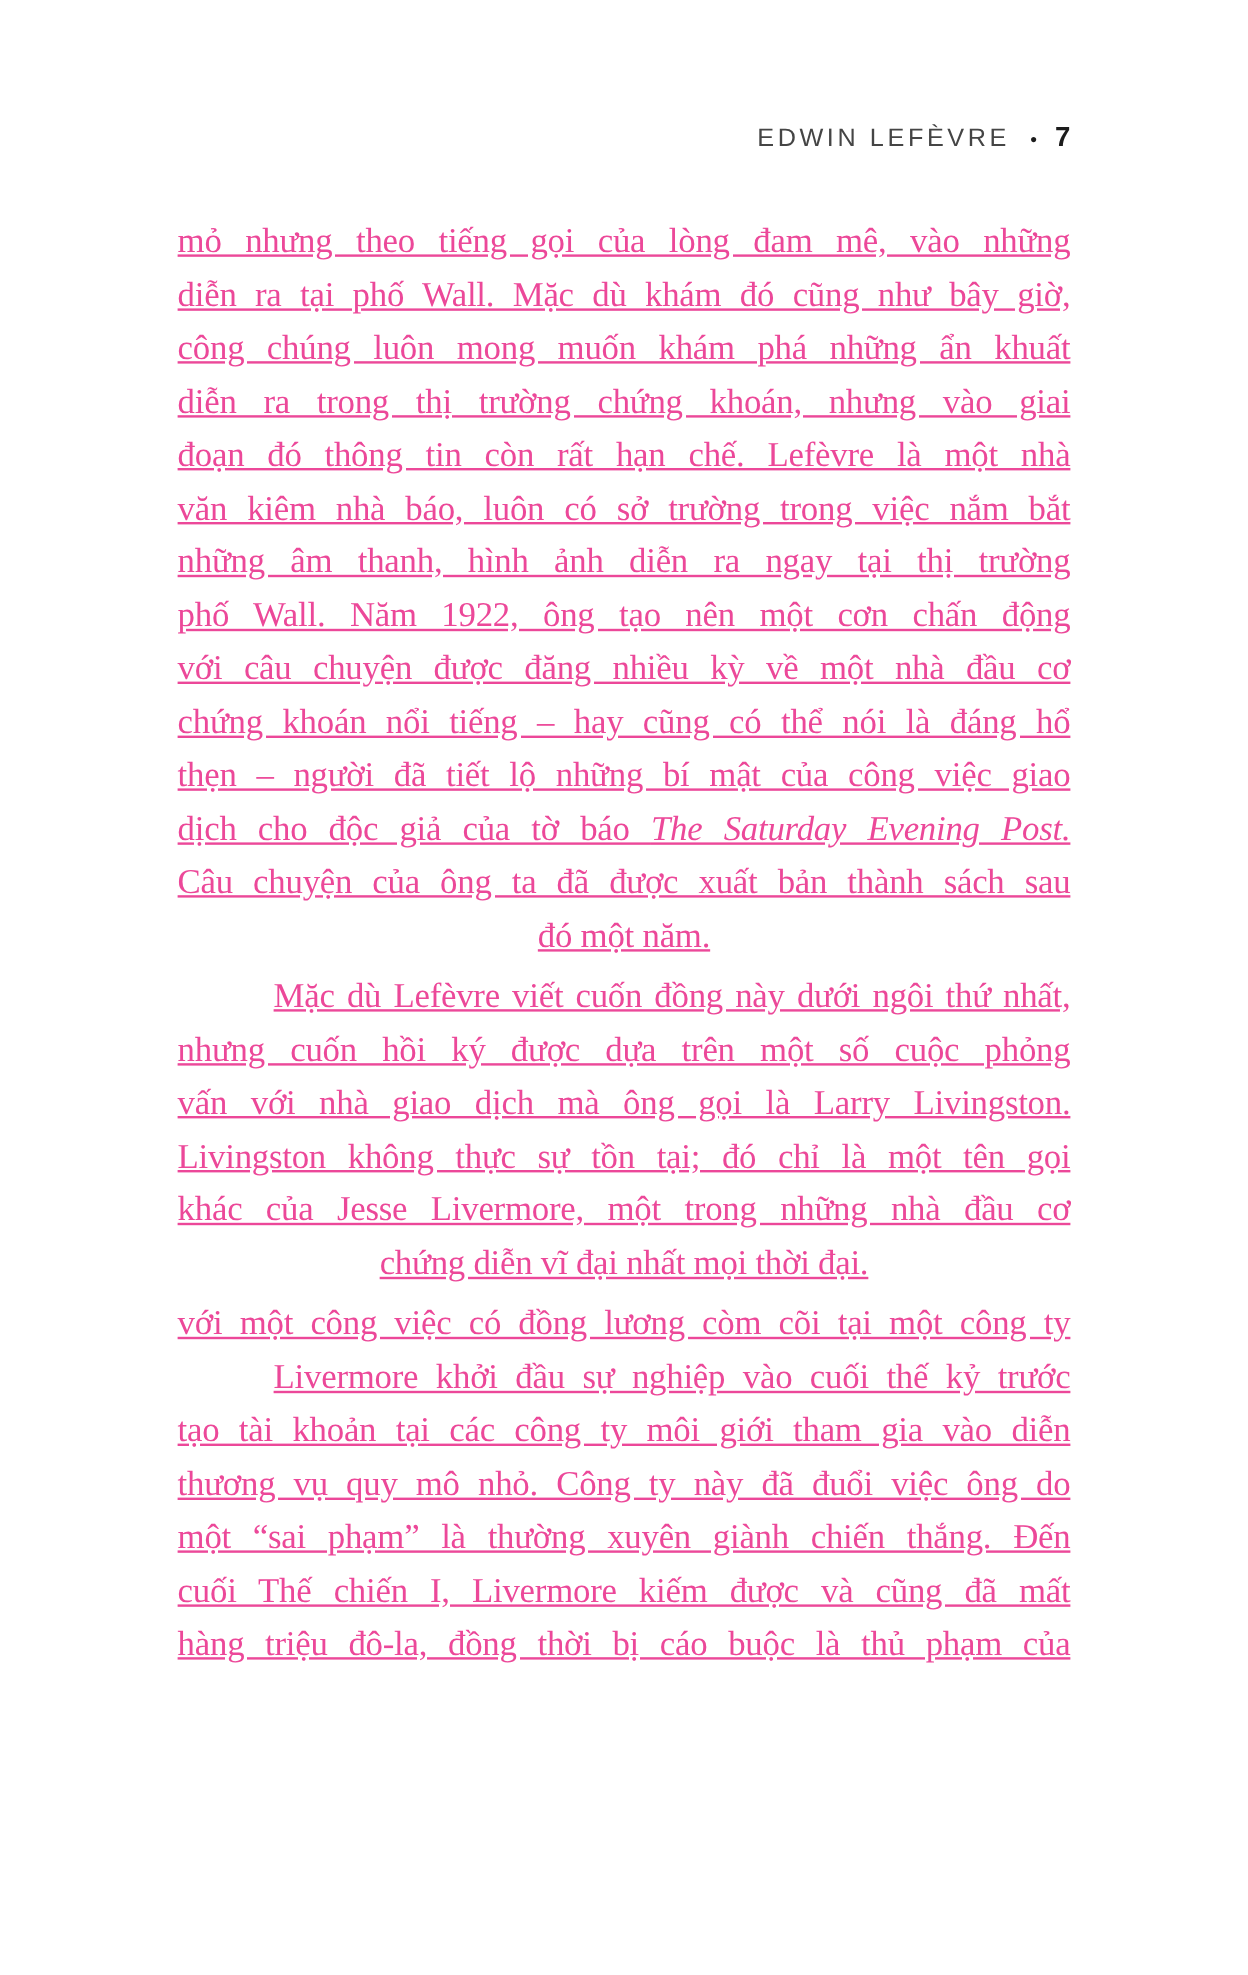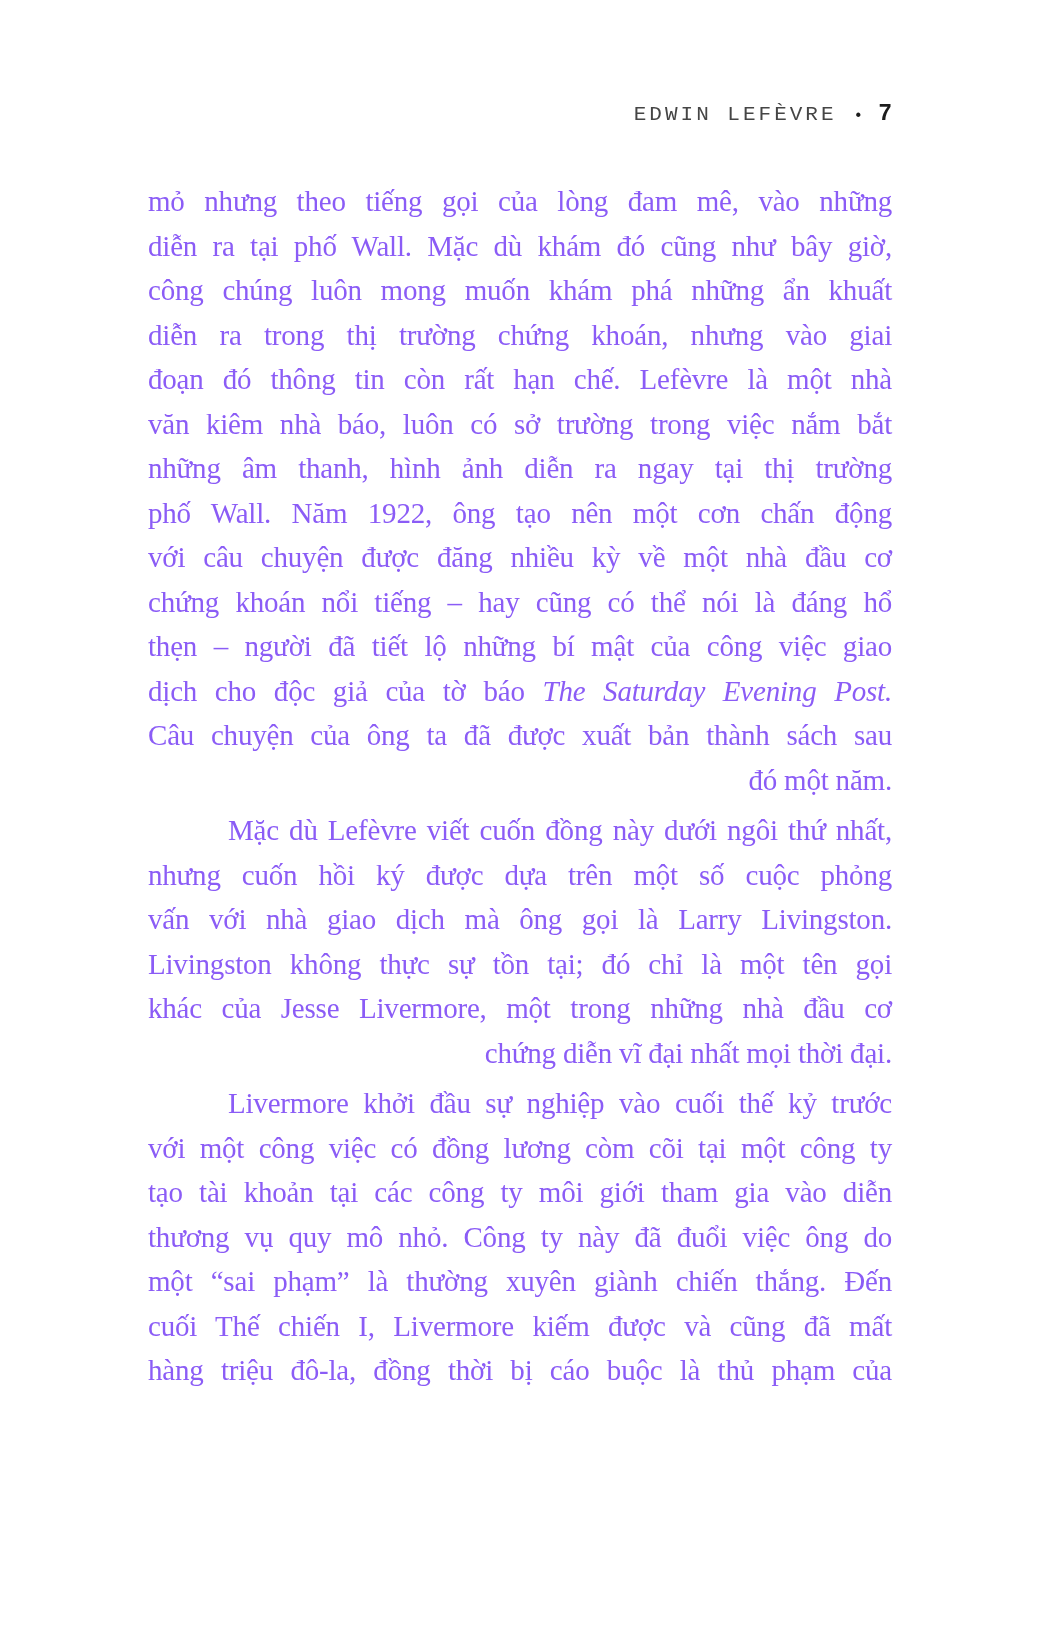--- a/index.html
+++ b/index.html
@@ -12,21 +12,21 @@
     background: #ffffff;
     overflow: hidden;
     font-family: "Liberation Serif", "DejaVu Serif", serif;
   }
   .page-header {
     position: absolute;
     top: 101px;
     right: 148px;
     display: flex;
     align-items: baseline;
-    font-family: Liberation Mono, monospace;
+    font-family: Liberation Sans, sans-serif;
     white-space: nowrap;
   }
   .author-name {
     font-size: 21px;
     font-weight: 400;
     letter-spacing: 3px;
     color: #454545;
   }
   .bullet-separator {
     font-size: 16px;
@@ -36,28 +36,29 @@
   .page-number {
     font-size: 23px;
     font-weight: 700;
     color: #1c1c1c;
   }
   .page-body {
     position: absolute;
     top: 179px;
     left: 148px;
     right: 148px;
-    color: #8b5cf6;
+    color: #ec4899;
     font-size: 29px;
     line-height: 44.5px;
     letter-spacing: -0.2px;
+    text-decoration: underline;
   }
   .paragraph + .paragraph { margin-top: 6px; }
   .line {
-    text-align: right;
+    text-align: center;
     white-space: normal;
   }
   .line.justified {
     text-align: justify;
     text-align-last: justify;
   }
   .line.indent-first {
     text-indent: 80px;
   }
   .italic-run { font-style: italic; }
@@ -90,22 +91,22 @@
       </div>
       <div class="paragraph">
         <div class="line justified indent-first"><span>Mặc dù Lefèvre viết cuốn đồng này dưới ngôi thứ nhất,</span></div>
         <div class="line justified"><span>nhưng cuốn hồi ký được dựa trên một số cuộc phỏng</span></div>
         <div class="line justified"><span>vấn với nhà giao dịch mà ông gọi là Larry Livingston.</span></div>
         <div class="line justified"><span>Livingston không thực sự tồn tại; đó chỉ là một tên gọi</span></div>
         <div class="line justified"><span>khác của Jesse Livermore, một trong những nhà đầu cơ</span></div>
         <div class="line"><span>chứng diễn vĩ đại nhất mọi thời đại.</span></div>
       </div>
       <div class="paragraph">
+        <div class="line justified"><span>với một công việc có đồng lương còm cõi tại một công ty</span></div>
         <div class="line justified indent-first"><span>Livermore khởi đầu sự nghiệp vào cuối thế kỷ trước</span></div>
-        <div class="line justified"><span>với một công việc có đồng lương còm cõi tại một công ty</span></div>
         <div class="line justified"><span>tạo tài khoản tại các công ty môi giới tham gia vào diễn</span></div>
         <div class="line justified"><span>thương vụ quy mô nhỏ. Công ty này đã đuổi việc ông do</span></div>
         <div class="line justified"><span>một “sai phạm” là thường xuyên giành chiến thắng. Đến</span></div>
         <div class="line justified"><span>cuối Thế chiến I, Livermore kiếm được và cũng đã mất</span></div>
         <div class="line justified"><span>hàng triệu đô-la, đồng thời bị cáo buộc là thủ phạm của</span></div>
       </div>
     </main>
 </div>
 
 </body></html>

